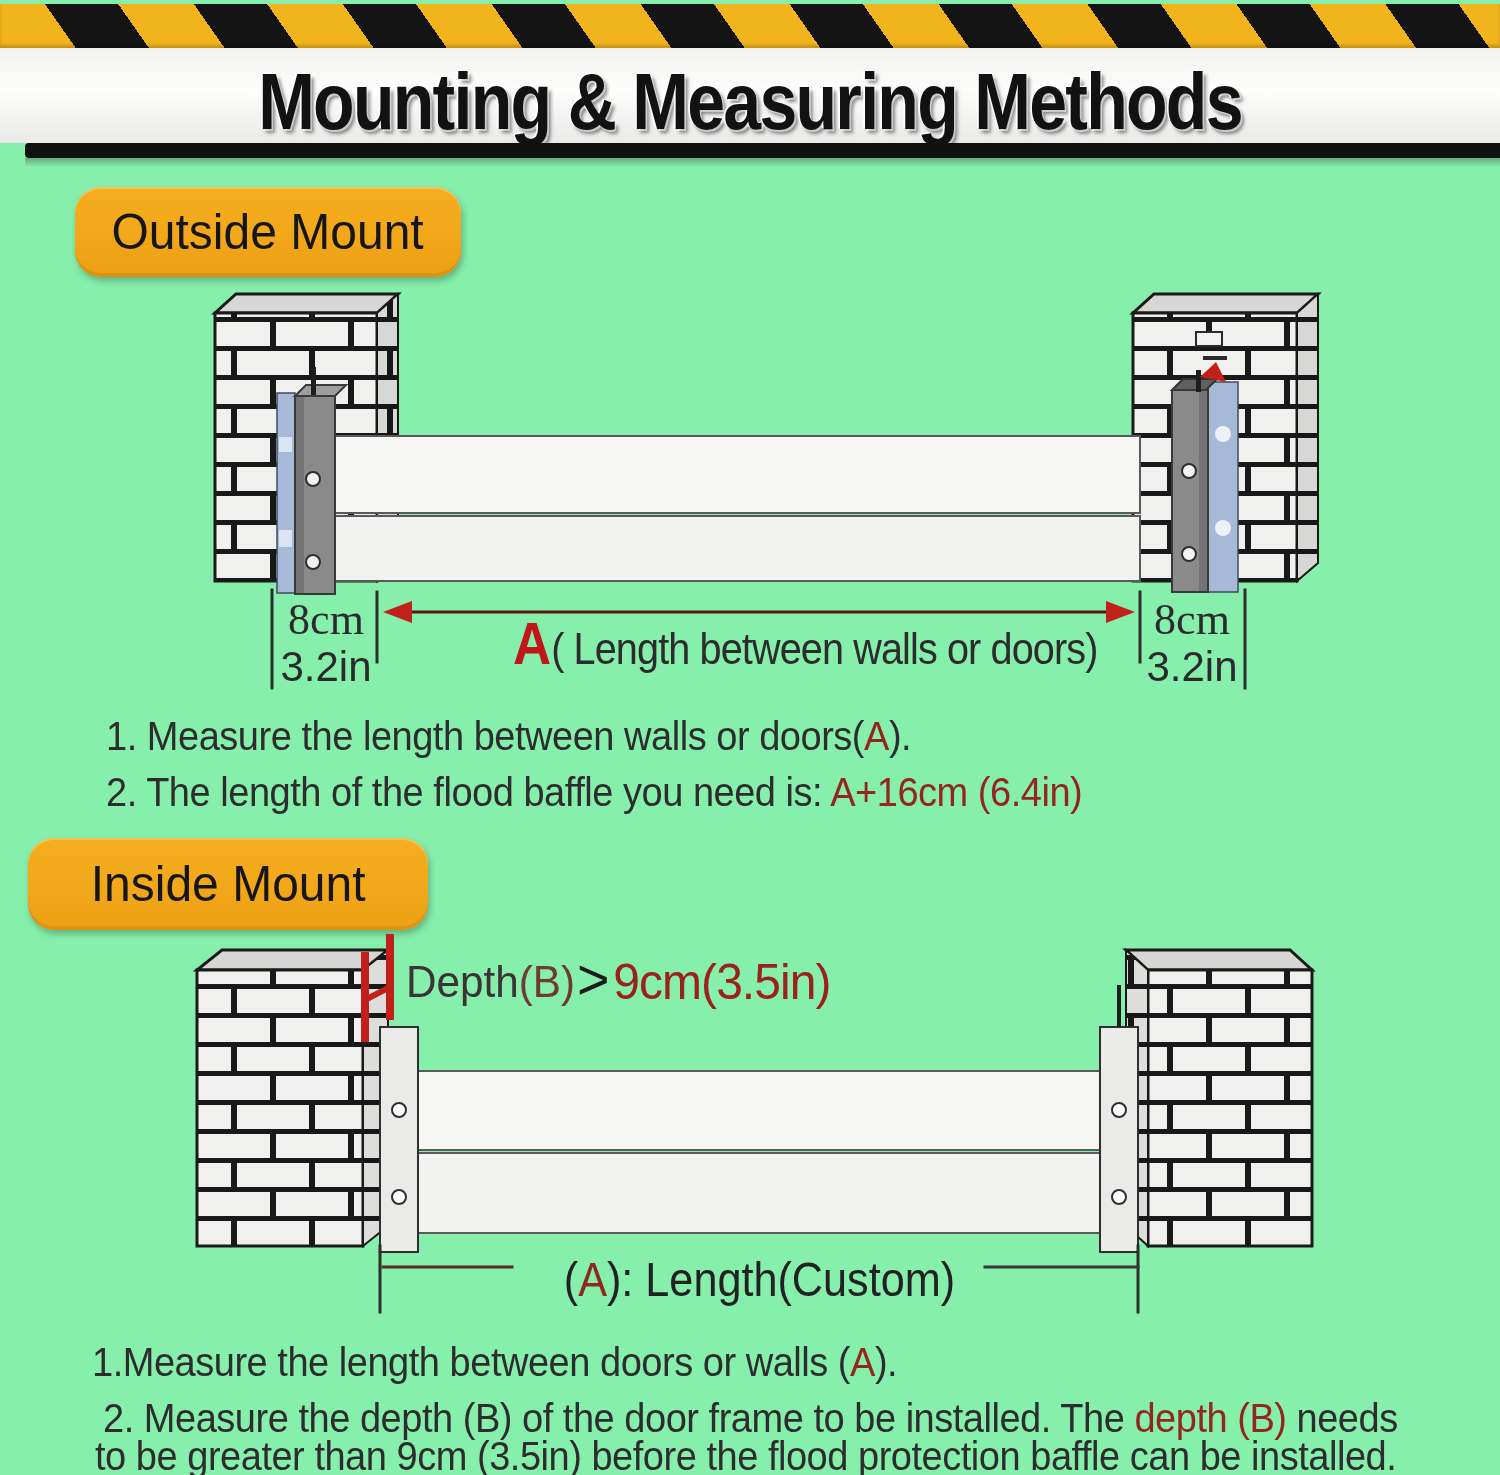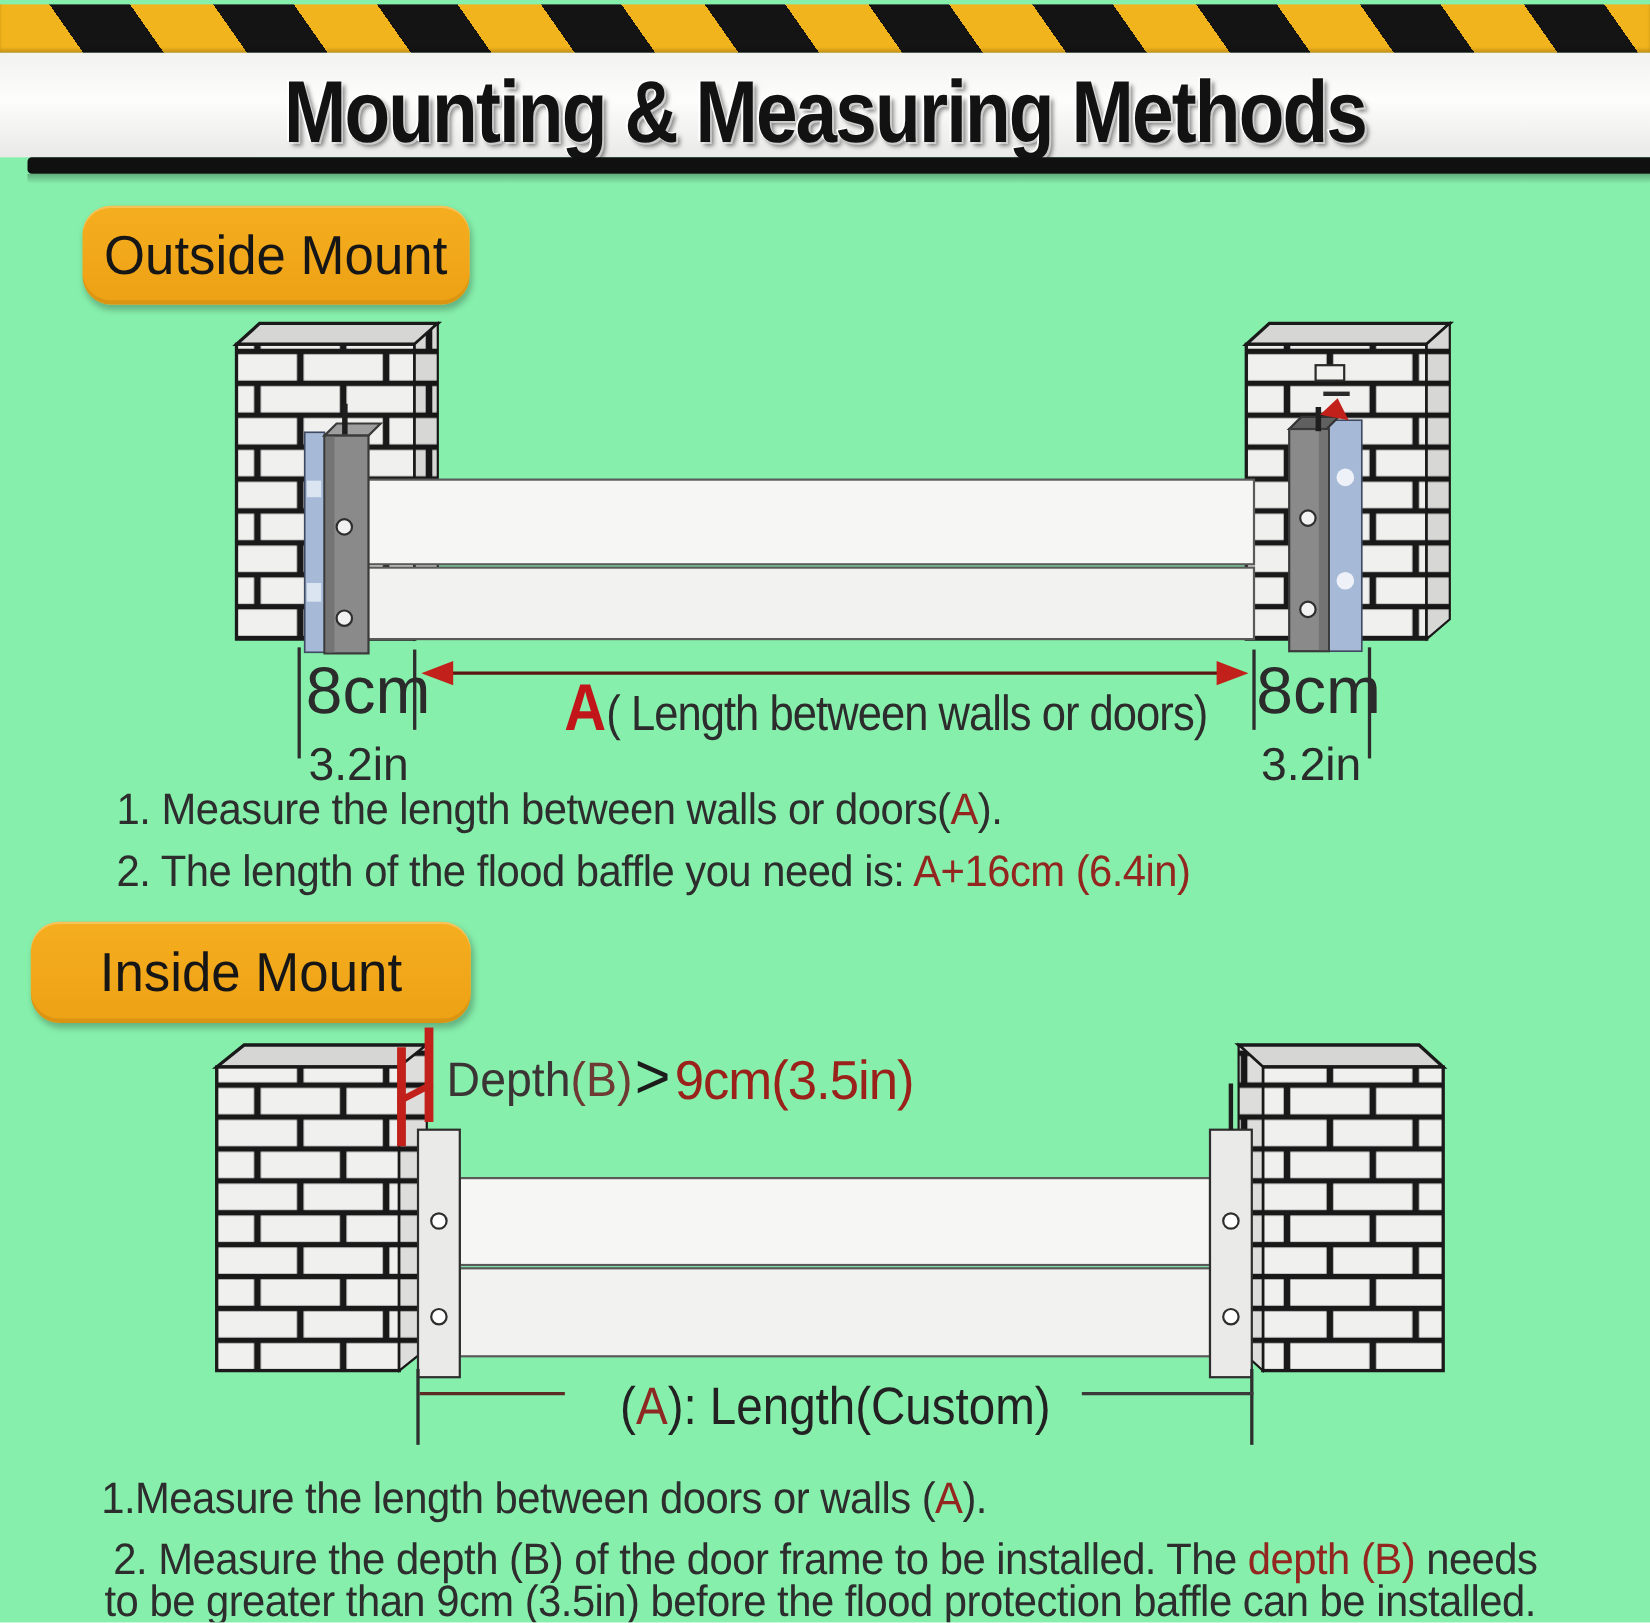--- a/index.html
+++ b/index.html
@@ -20,28 +20,28 @@
   .black-bar{position:absolute;left:25px;top:143px;width:1475px;height:15px;background:#101010;
           border-radius:4px 0 0 4px;}
   .bar-shadow{position:absolute;left:25px;top:158px;width:1475px;height:9px;
           background:linear-gradient(180deg,rgba(0,0,0,.28),rgba(0,0,0,0));}
 
   
   .badge{position:absolute;display:flex;align-items:center;justify-content:center;
          background:linear-gradient(180deg,#f5ae1f,#eda114);border-radius:26px;
          box-shadow:2px 4px 6px rgba(0,0,0,.25), inset 0 -4px 0 rgba(0,0,0,.08), inset 0 2px 0 rgba(255,255,255,.25);
          color:#161616;font-size:50px;font-weight:400;}
-  .badge-outside{left:75px;top:187px;width:352px;height:90px;}
+  .badge-outside{left:75px;top:187px;width:386px;height:90px;}
   .badge-inside{left:28px;top:838px;width:400px;height:92px;}
   .badge span{transform:scaleX(.96);}
 
   
   .dim-stack{text-align:center;color:#2b2b2b;}
-  .dim-stack .cm{font-size:60px;}
-  .dim-stack .inch{font-size:42px;margin-top:16px;}
+  .dim-stack .cm{font-size:44px;font-family:Liberation Serif, serif;}
+  .dim-stack .inch{font-size:42px;margin-top:4px;}
   .span-label{display:flex;align-items:flex-end;transform:scaleX(.88);transform-origin:0 100%;}
   .span-label .letter{font-size:60px;font-weight:700;color:#c2151a;}
   .span-label .rest{font-size:45px;color:#2c2c2c;padding-bottom:3px;letter-spacing:-1px;}
   .depth-label{display:flex;align-items:center;transform:scaleX(.96);transform-origin:0 50%;}
   .depth-label .word{font-size:44px;color:#3b3434;}
   .depth-label .b{font-size:44px;color:#6e3a34;}
   .depth-label .gt{font-size:58px;color:#1c1c1c;margin:0 4px 6px 2px;}
   .depth-label .value{font-size:50px;color:#9a221a;letter-spacing:-1px;}
   .length-label{left:380px;top:1256px;width:758px;display:flex;justify-content:center;align-items:flex-end;}
   .length-label .inner{display:flex;align-items:flex-end;transform:scaleX(.9);font-size:48px;color:#222;}

